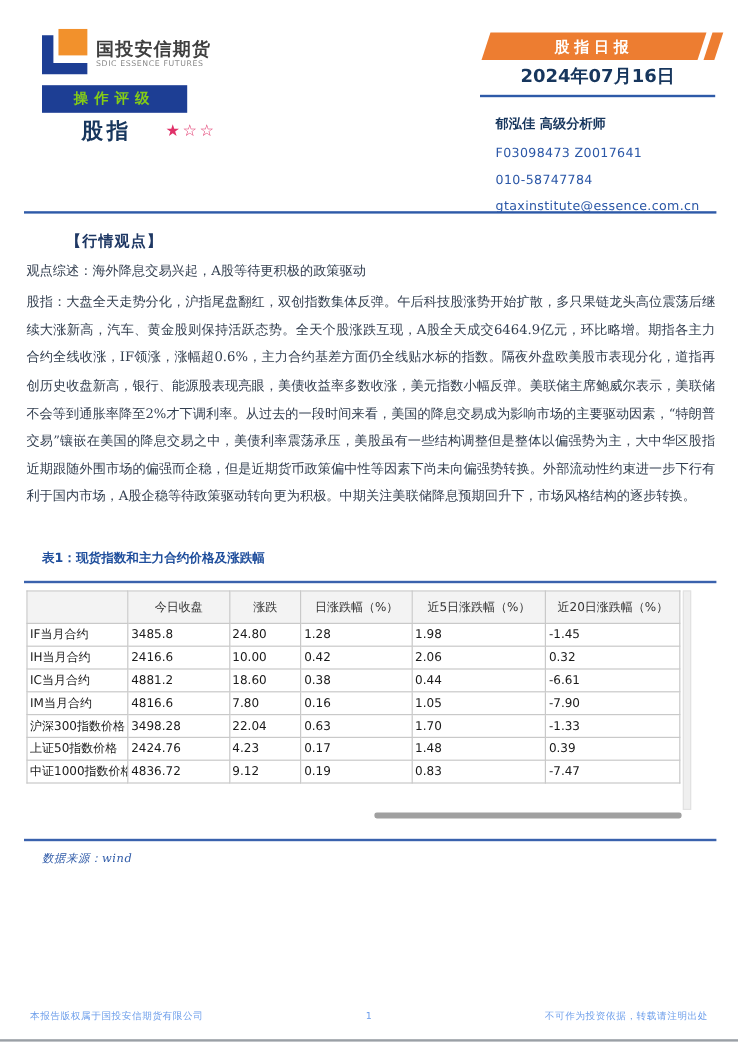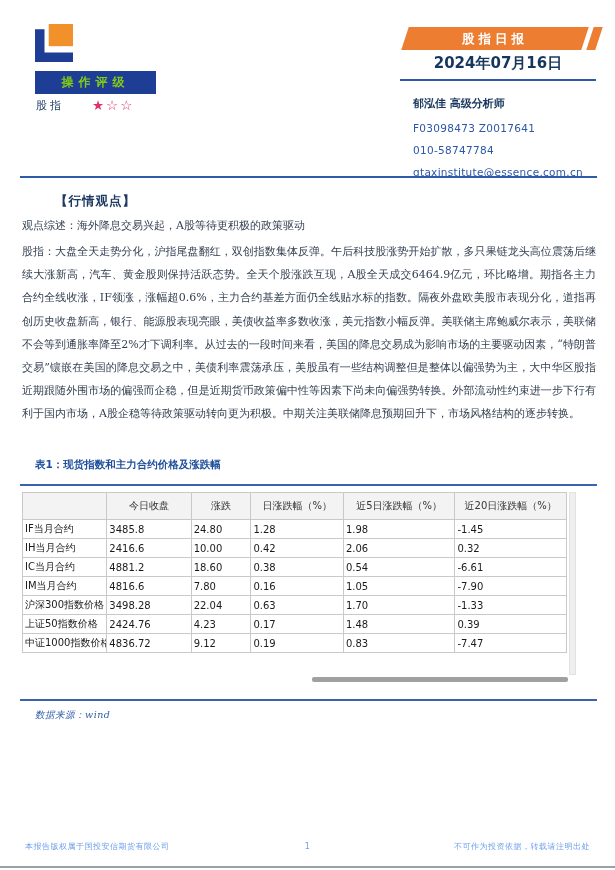--- a/index.html
+++ b/index.html
@@ -13,21 +13,21 @@
   
   .logo { position:absolute; left:35px; top:24px; display:flex; align-items:center; gap:7px; }
   .logo-text-cn { font-size:15px; font-weight:600; color:#3f3f3f; letter-spacing:1px; line-height:16px; }
   .logo-text-en { font-size:6.5px; color:#8a8a8a; letter-spacing:0.5px; }
   .rating-banner {
     position:absolute; left:35px; top:71px; width:121px; height:23px;
     background:#1d3e94; color:#84cc16; font-size:12px; font-weight:bold;
     letter-spacing:5px; text-align:center; line-height:23px;
   }
   .product-row { position:absolute; left:36px; top:97px; width:180px; display:flex; align-items:center; }
-  .product-label { font-size:11px; font-weight:normal; color:#17365d; letter-spacing:3px; }
+  .product-label { font-size:18px; font-weight:bold; color:#17365d; letter-spacing:3px;margin-left:32px; }
   .stars { margin-left:28px; font-size:13.5px; color:#e03169; letter-spacing:2px; }
 
   .report-banner-wrap { position:absolute; left:403px; top:27px; width:196px; height:23px; }
   .report-banner-bg {
     position:absolute; left:2px; top:0; width:180px; height:23px;
     background:#ED7D31; transform:skewX(-18deg);
   }
   .report-banner-accent {
     position:absolute; right:0; top:0; width:9px; height:23px;
     background:#ED7D31; transform:skewX(-18deg);
@@ -98,20 +98,24 @@
 <body>
 
 <div class="page">
 
   <div class="logo">
     <span>
       <svg width="38" height="38" viewBox="0 0 36 36">
         <rect x="13" y="0" width="23" height="21" fill="#F2912C"></rect>
         <path d="M0,5 L9,5 L9,27 L36,27 L36,36 L0,36 Z" fill="#1d3e94"></path>
       </svg>
+    </span>
+    <span>
+      <div class="logo-text-cn">国投安信期货</div>
+      <div class="logo-text-en">SDIC ESSENCE FUTURES</div>
     </span>
   </div>
 
   <div class="rating-banner">操作评级</div>
 
   <div class="product-row">
     <span class="product-label">股指</span>
     <span class="stars">★☆☆</span>
   </div>
 
@@ -173,21 +177,21 @@
           <td>10.00</td>
           <td>0.42</td>
           <td>2.06</td>
           <td>0.32</td>
         </tr>
         <tr>
           <td>IC当月合约</td>
           <td>4881.2</td>
           <td>18.60</td>
           <td>0.38</td>
-          <td>0.54</td>
+          <td>0.44</td>
           <td>-6.61</td>
         </tr>
         <tr>
           <td>IM当月合约</td>
           <td>4816.6</td>
           <td>7.80</td>
           <td>0.16</td>
           <td>1.05</td>
           <td>-7.90</td>
         </tr>

